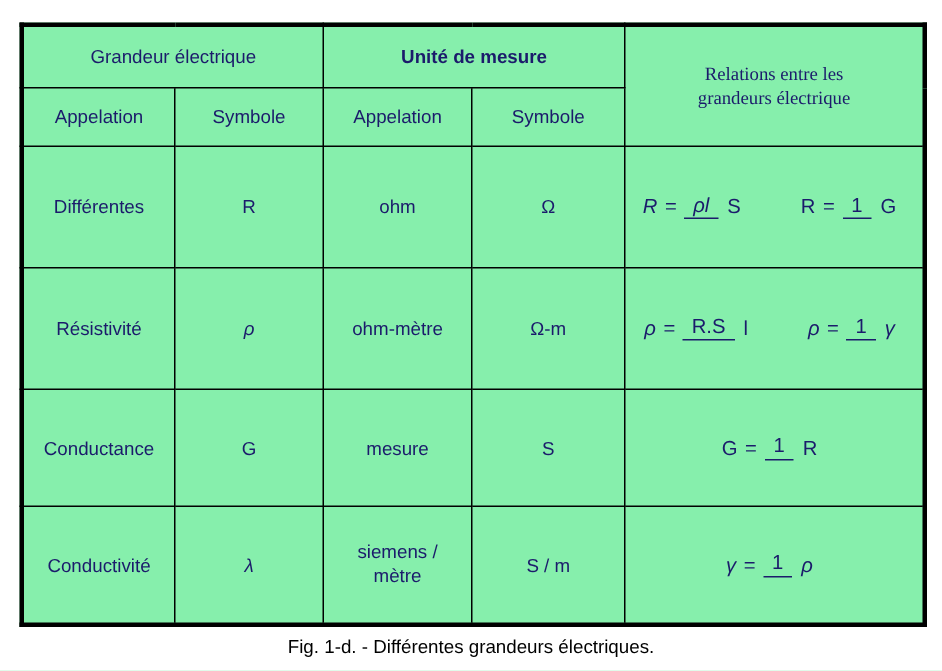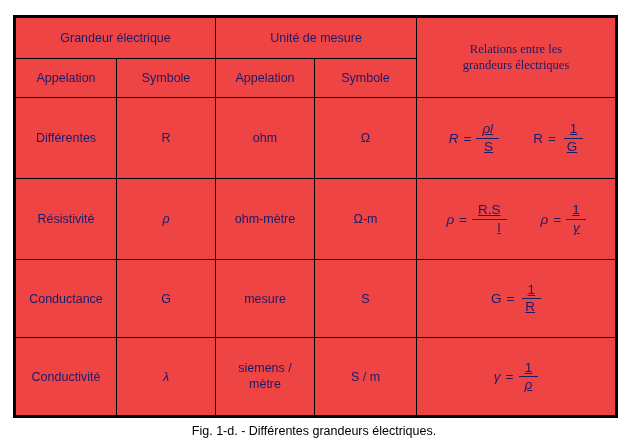--- a/index.html
+++ b/index.html
@@ -24,21 +24,21 @@
   }
 
   
   #grandeurs-table {
     position: absolute;
     left: 13px;
     top: 15px;
     width: 602px;
     border-collapse: collapse;
     table-layout: fixed;
-    background: #ef4444;
+    background: #86efac;
   }
   #grandeurs-table td {
     border: 1px solid #000000;
     padding: 0;
     text-align: center;
     vertical-align: middle;
     color: #1b1b6b;
     font-size: 12.5px;
   }
 
@@ -54,21 +54,21 @@
   col.c4 { width: 102px; }
   col.c5 { width: 200px; }
 
   
   .group-head td {
     height: 40px;
     color: #8b1a1a;
     font-size: 13.5px;
     border-bottom: 3px solid #000000;
   }
-  .group-head td.thickleft { border-left: 3px solid #000000; }
+  .group-head td.thickleft { border-left: 3px solid #000000; font-weight: bold; }
 
   
   .sub-head td {
     height: 38px;
     color: #1b1b6b;
     font-size: 12.5px;
     border-bottom: 3px solid #000000;
   }
   .sub-head td.thickleft { border-left: 3px solid #000000; }
 
@@ -110,24 +110,22 @@
     display: inline-flex;
     align-items: center;
     font-size: 13.5px;
     color: #1b1b6b;
     white-space: nowrap;
   }
   .formula .lhs { margin-right: 5px; }
   .formula .eq { margin-right: 5px; }
   .frac {
     display: inline-flex;
-    flex-direction: column;
-    align-items: flex-end;
+    align-items: center;
     line-height: 1.05;
-    text-decoration: underline;
   }
   .frac .num {
     padding: 0 6px 1px 6px;
     border-bottom: 1.4px solid #1b1b6b;
   }
   .frac .den {
     padding: 1px 6px 0 6px;
   }
   .gk { font-style: italic; }
 
@@ -156,21 +154,21 @@
         <col class="c4">
         <col class="c5">
     </colgroup>
     <tbody>
 
       <tr class="group-head">
         <td colspan="2">Grandeur électrique</td>
         <td colspan="2" class="thickleft">Unité de mesure</td>
         <td rowspan="2" class="relations-head">
           <span class="cell-text">Relations entre les</span>
-          <span class="cell-text">grandeurs électriques</span>
+          <span class="cell-text">grandeurs électrique</span>
         </td>
       </tr>
 
       <tr class="sub-head">
         <td>Appelation</td>
         <td>Symbole</td>
         <td class="thickleft">Appelation</td>
         <td>Symbole</td>
       </tr>
 

